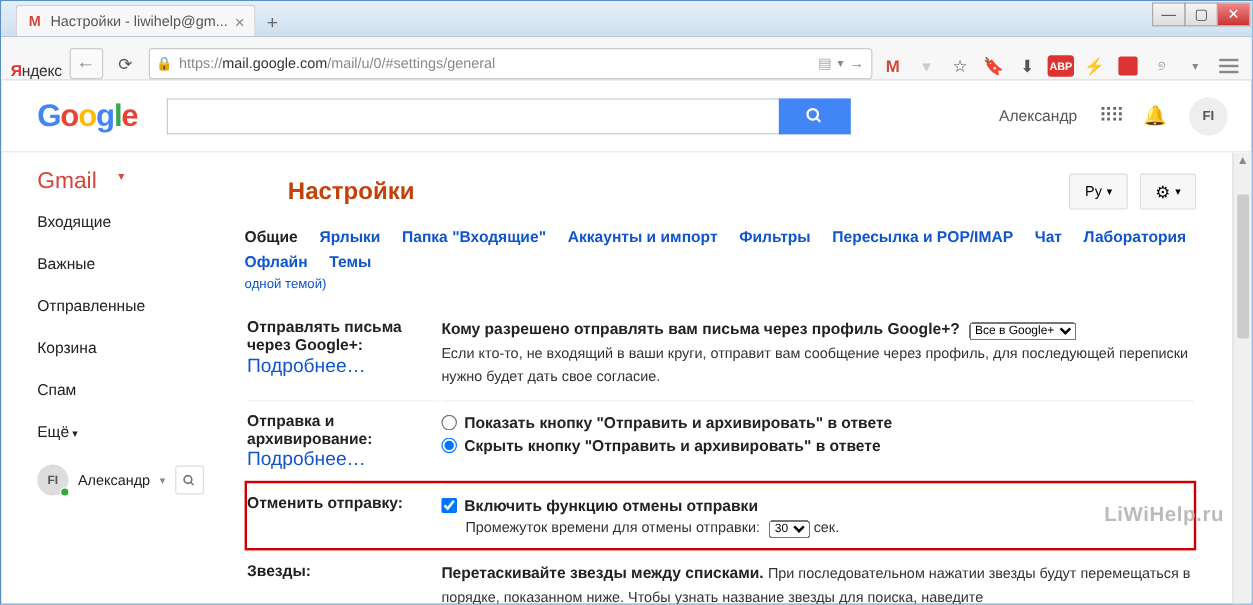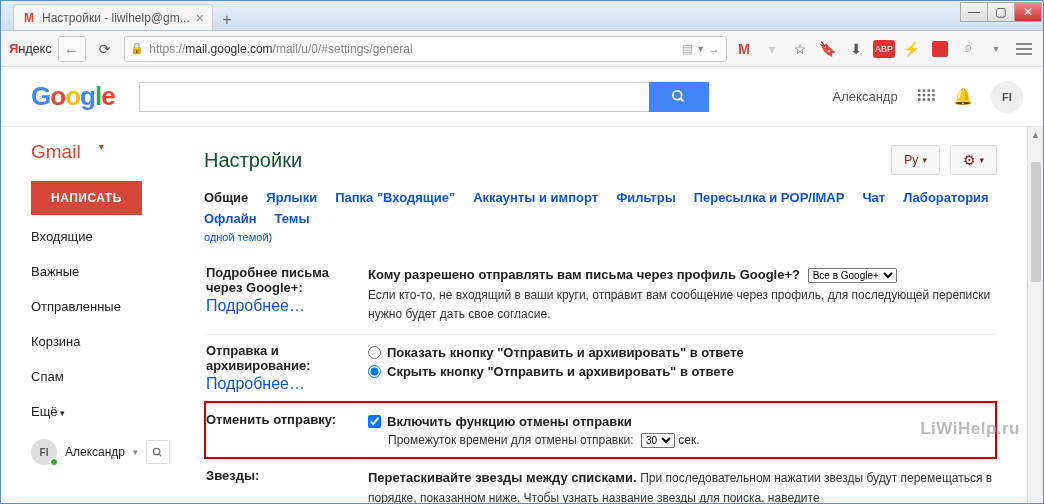--- a/index.html
+++ b/index.html
@@ -9,33 +9,33 @@
 .window-controls { position: absolute; top: 2px; right: 2px; display: flex; }
 .win-btn { width: 28px; height: 20px; display: flex; align-items: center; justify-content: center; font-size: 12px; color: #444; background: linear-gradient(#f5f5f5,#ddd); border: 1px solid #aaa; margin-left: -1px; }
 .win-btn.close { background: linear-gradient(#e88,#c33); color: #fff; }
 
 .tab-bar { height: 30px; background: linear-gradient(#e5eff9,#d0e0f0); display: flex; align-items: flex-end; padding-left: 12px; gap: 4px; border-bottom: 1px solid #b8c7d6; }
 .browser-tab { height: 26px; background: #f7f7f7; border: 1px solid #ccc; border-bottom: none; border-radius: 3px 3px 0 0; display: flex; align-items: center; padding: 0 8px; font-size: 12px; gap: 6px; color: #555; max-width: 200px; }
 .tab-favicon { width: 14px; height: 14px; display: inline-flex; align-items: center; justify-content: center; font-weight: bold; color: #d44638; font-size: 12px; }
 .tab-close { font-size: 14px; color: #888; cursor: pointer; }
 .new-tab { width: 20px; height: 20px; display: flex; align-items: center; justify-content: center; font-size: 16px; color: #666; }
 
-.toolbar { height: 36px; background: #f7f7f7; border-bottom: 1px solid #ddd; display: flex; align-items: center; padding: 0 8px; gap: 6px; }
+.toolbar { height: 36px; background: #f7f7f7; border-bottom: 1px solid #ddd; display: flex; align-items: flex-end; padding: 0 8px; gap: 6px; }
 .yandex-logo { font-size: 13px; color: #333; letter-spacing: -0.2px;}
 .yandex-logo .ya-red { color: #d33; font-weight: bold; }
 .nav-arrow { width: 28px; height: 26px; display: flex; align-items: center; justify-content: center; color: #888; font-size: 16px; border: 1px solid #ccc; border-radius: 3px; background: #fafafa; }
 .reload { width: 26px; height: 26px; display: flex; align-items: center; justify-content: center; color: #555; font-size: 14px; }
 .url-bar { flex: 1; height: 26px; border: 1px solid #ccc; border-radius: 3px; display: flex; align-items: center; padding: 0 6px; font-size: 12px; color: #777; background: #fff; gap: 5px; }
 .lock { color: #999; font-size: 11px; }
 .url-text { flex: 1; white-space: nowrap; overflow: hidden; }
 .url-text .https { color: #888; }
 .url-text .host { color: #333; }
 .toolbar-icons { display: flex; gap: 6px; align-items: center; }
 .tb-icon { width: 22px; height: 22px; display: flex; align-items: center; justify-content: center; color: #555; font-size: 14px; }
-.abp { background: #d33; color: #fff; border-radius: 3px; font-size: 9px; font-weight: normal; width: 22px; height: 18px; }
+.abp { background: #d33; color: #fff; border-radius: 3px; font-size: 9px; font-weight: bold; width: 22px; height: 18px; }
 .red-sq { background: #d33; width: 16px; height: 16px; border-radius: 2px; }
 .menu-lines { display: flex; flex-direction: column; gap: 3px; }
 .menu-lines span { display: block; width: 16px; height: 2px; background: #888; }
 
 .page { flex: 1; display: flex; flex-direction: column; overflow: hidden; }
 .gbar { height: 60px; display: flex; align-items: center; padding: 0 20px 0 30px; gap: 24px; border-bottom: 1px solid #e5e5e5; }
 .google-logo { font-size: 26px; font-weight: bold; letter-spacing: -1px; }
 .google-logo .b { color: #4285f4; } .google-logo .r { color: #ea4335; } .google-logo .y { color: #fbbc05; } .google-logo .g { color: #34a853; }
 .search-wrap { display: flex; flex: 1; max-width: 570px; }
 .search-box { flex: 1; height: 30px; border: 1px solid #ccc; border-right: none; padding: 0 8px; font-size: 14px; }
@@ -54,23 +54,23 @@
 .folder { color: #222; cursor: pointer; }
 .folder.more::after { content: " ▾"; font-size: 9px; }
 .hangouts { margin-top: 20px; display: flex; align-items: center; gap: 8px; }
 .hangouts .ha { width: 26px; height: 26px; border-radius: 50%; background: #ddd; display: flex; align-items: center; justify-content: center; font-size: 10px; color: #555; font-weight: bold; position: relative; }
 .hangouts .dot { position: absolute; width: 8px; height: 8px; background: #3a3; border-radius: 50%; bottom: -1px; right: -1px; border: 1px solid #fff; }
 .hangouts .name { font-size: 12px; }
 .hangouts .srch { width: 24px; height: 24px; border: 1px solid #ddd; border-radius: 2px; display: flex; align-items: center; justify-content: center; font-size: 12px; color: #777; }
 
 .main { flex: 1; padding: 18px 30px 0 18px; overflow-y: auto; }
 .main-header { display: flex; justify-content: space-between; align-items: center; margin-bottom: 12px; }
-.settings-title { font-size: 20px; color: #14532d; font-weight: normal; }
+.settings-title { font-size: 20px; color: #c2410c; font-weight: bold; margin-left: 36px; }
 .header-btns { display: flex; gap: 10px; }
-.hbtn { border: 1px solid #ddd; background: #f7f7f7; height: 30px; padding: 0 12px; display: flex; align-items: center; gap: 4px; font-size: 12px; color: #7f1d1d; border-radius: 2px; }
+.hbtn { border: 1px solid #ddd; background: #f7f7f7; height: 30px; padding: 0 12px; display: flex; align-items: center; gap: 4px; font-size: 12px; color: #000000; border-radius: 2px; }
 .hbtn .gear { font-size: 14px; }
 
 .tabs { display: flex; flex-wrap: wrap; gap: 0 18px; font-size: 13px; margin-bottom: 2px; }
 .tab { color: #1155cc; font-weight: bold; padding: 3px 0; cursor: pointer; }
 .tab.active { color: #222; }
 .subtext { font-size: 11px; color: #1155cc; margin-bottom: 12px; }
 
 .settings-table { width: 100%; font-size: 13px; }
 .settings-table td { vertical-align: top; padding: 8px 0; border-top: 1px solid #eee; }
 .settings-table tr:first-child td { border-top: none; }
@@ -165,21 +165,20 @@
         <span class="avatar">FI</span>
       </div>
     </div>
 
     <div class="content">
       <div class="sidebar">
         <div class="gmail-label">
           <span>Gmail</span>
             <span class="arrow">▾</span>
         </div>
-        <button class="compose-btn">НАПИСАТЬ</button>
         <div class="folders">
           <div class="folder">Входящие</div>
           <div class="folder">Важные</div>
           <div class="folder">Отправленные</div>
           <div class="folder">Корзина</div>
           <div class="folder">Спам</div>
           <div class="folder more">Ещё</div>
         </div>
         <div class="hangouts">
           <div class="ha">
@@ -223,21 +222,21 @@
           <span class="tab">Лаборатория</span>
           <span class="tab">Офлайн</span>
           <span class="tab">Темы</span>
         </div>
         <div class="subtext">одной темой)</div>
 
         <table class="settings-table">
           <tbody>
               <tr>
             <td class="label-cell">
-              <span>Подробнее письма через Google+:</span>
+              <span>Отправлять письма через Google+:</span>
               <a class="more-link">Подробнее…</a>
             </td>
             <td class="value-cell">
               <span class="bold">Кому разрешено отправлять вам письма через профиль Google+?</span>
               <select><option>Все в Google+</option></select><br>
               <span class="small">Если кто-то, не входящий в ваши круги, отправит вам сообщение через профиль, для последующей переписки нужно будет дать свое согласие.</span>
             </td>
           </tr>
           <tr>
             <td class="label-cell">

